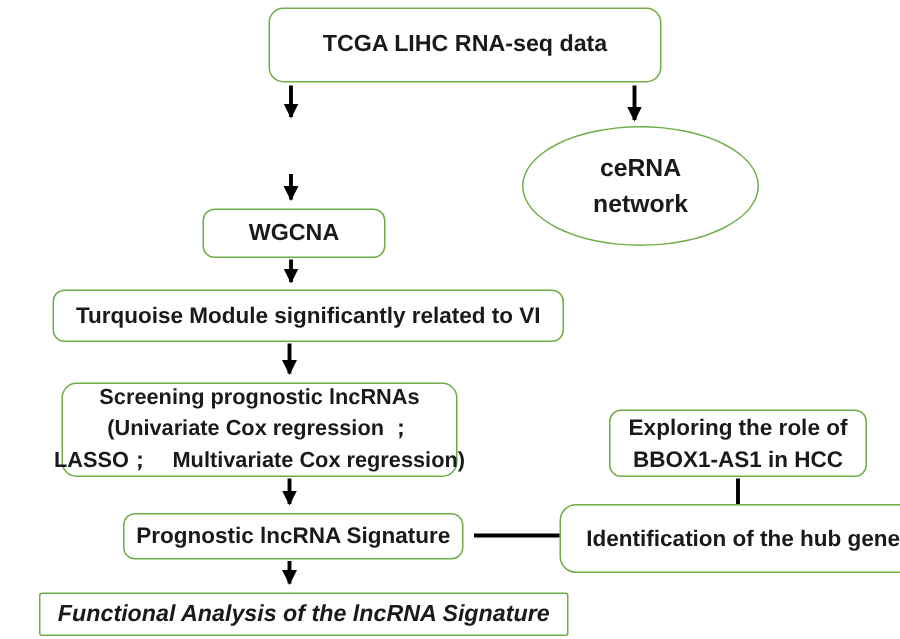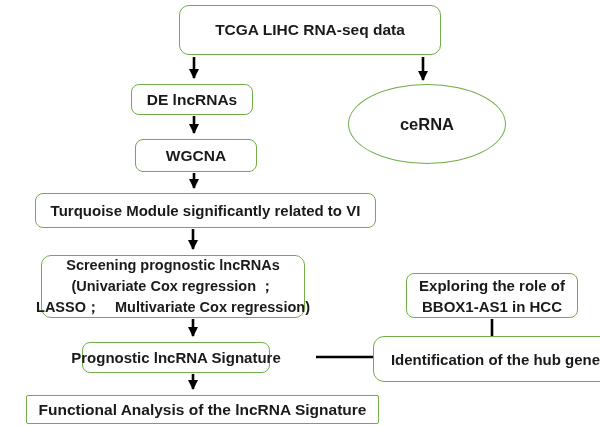--- a/index.html
+++ b/index.html
@@ -7,65 +7,63 @@
     position:relative;width:600px;height:426px;background:#ffffff;overflow:hidden;
     font-family:"Liberation Sans", sans-serif;font-weight:700;color:#1a1a1a;margin-left:23px;
   }
   .box{
     position:absolute;box-sizing:border-box;border:1.5px solid #70ad47;background:#ffffff;
     display:flex;flex-direction:column;align-items:center;justify-content:center;
     text-align:center;z-index:2;
   }
   .box div{white-space:pre;}
   .ellipse{border-radius:50%;}
-  .r6{border-radius:2px;} .r8{border-radius:8px;} .r10{border-radius:10px;}
+  .r6{border-radius:2px;font-style:italic;} .r8{border-radius:8px;} .r10{border-radius:10px;}
   .fs15{font-size:15px;line-height:21px;align-items:center;}
   .fs155{font-size:15.5px;line-height:22px;}
   .fs145{font-size:14.5px;line-height:21px;}
   .fs165{font-size:16.5px;line-height:24px;}
   svg.overlay{position:absolute;left:0;top:0;z-index:3;pointer-events:none;}
   svg.overlay line{stroke:#000000;stroke-width:2.6;}
 </style>
 </head>
 <body>
 
 <div class="canvas">
 
   <div class="box r10 fs155" style="left:156px;top:5px;width:262px;height:50px;">
     <div>TCGA LIHC RNA-seq data</div>
   </div>
 
-  <div class="box r8 fs155" style="left:108px;top:84px;width:122px;height:31px;">
-    <div>DE lncRNAs</div>
-  </div>
 
   <div class="box r8 fs155" style="left:112px;top:139px;width:122px;height:33px;">
     <div>WGCNA</div>
   </div>
 
   <div class="box r8 fs15" style="left:12px;top:193px;width:341px;height:35px;">
     <div>Turquoise Module significantly related to VI</div>
   </div>
 
   <div class="box r10 fs145" style="left:18px;top:255px;width:264px;height:63px;">
     <div>Screening prognostic lncRNAs</div>
     <div>(Univariate Cox regression ；</div>
     <div>LASSO；　Multivariate Cox regression)</div>
   </div>
 
-  <div class="box r8 fs15" style="left:59px;top:342px;width:188px;height:31px;">
+  <div class="box r8 fs15" style="left:59px;top:342px;width:227px;height:31px;">
     <div>Prognostic lncRNA Signature</div>
   </div>
 
   <div class="box r6 fs155" style="left:3px;top:395px;width:353px;height:29px;">
     <div>Functional Analysis of the lncRNA Signature</div>
   </div>
 
   <div class="box ellipse fs165" style="left:325px;top:84px;width:158px;height:80px;">
     <div>ceRNA</div>
+    <div>network</div>
   </div>
 
   <div class="box r8 fs15" style="left:383px;top:273px;width:172px;height:45px;">
     <div>Exploring the role of</div>
     <div>BBOX1-AS1 in HCC</div>
   </div>
 
   <div class="box r10 fs15" style="left:350px;top:336px;width:245px;height:46px;border-radius:11px;">
     <div>Identification of the hub gene</div>
   </div>

